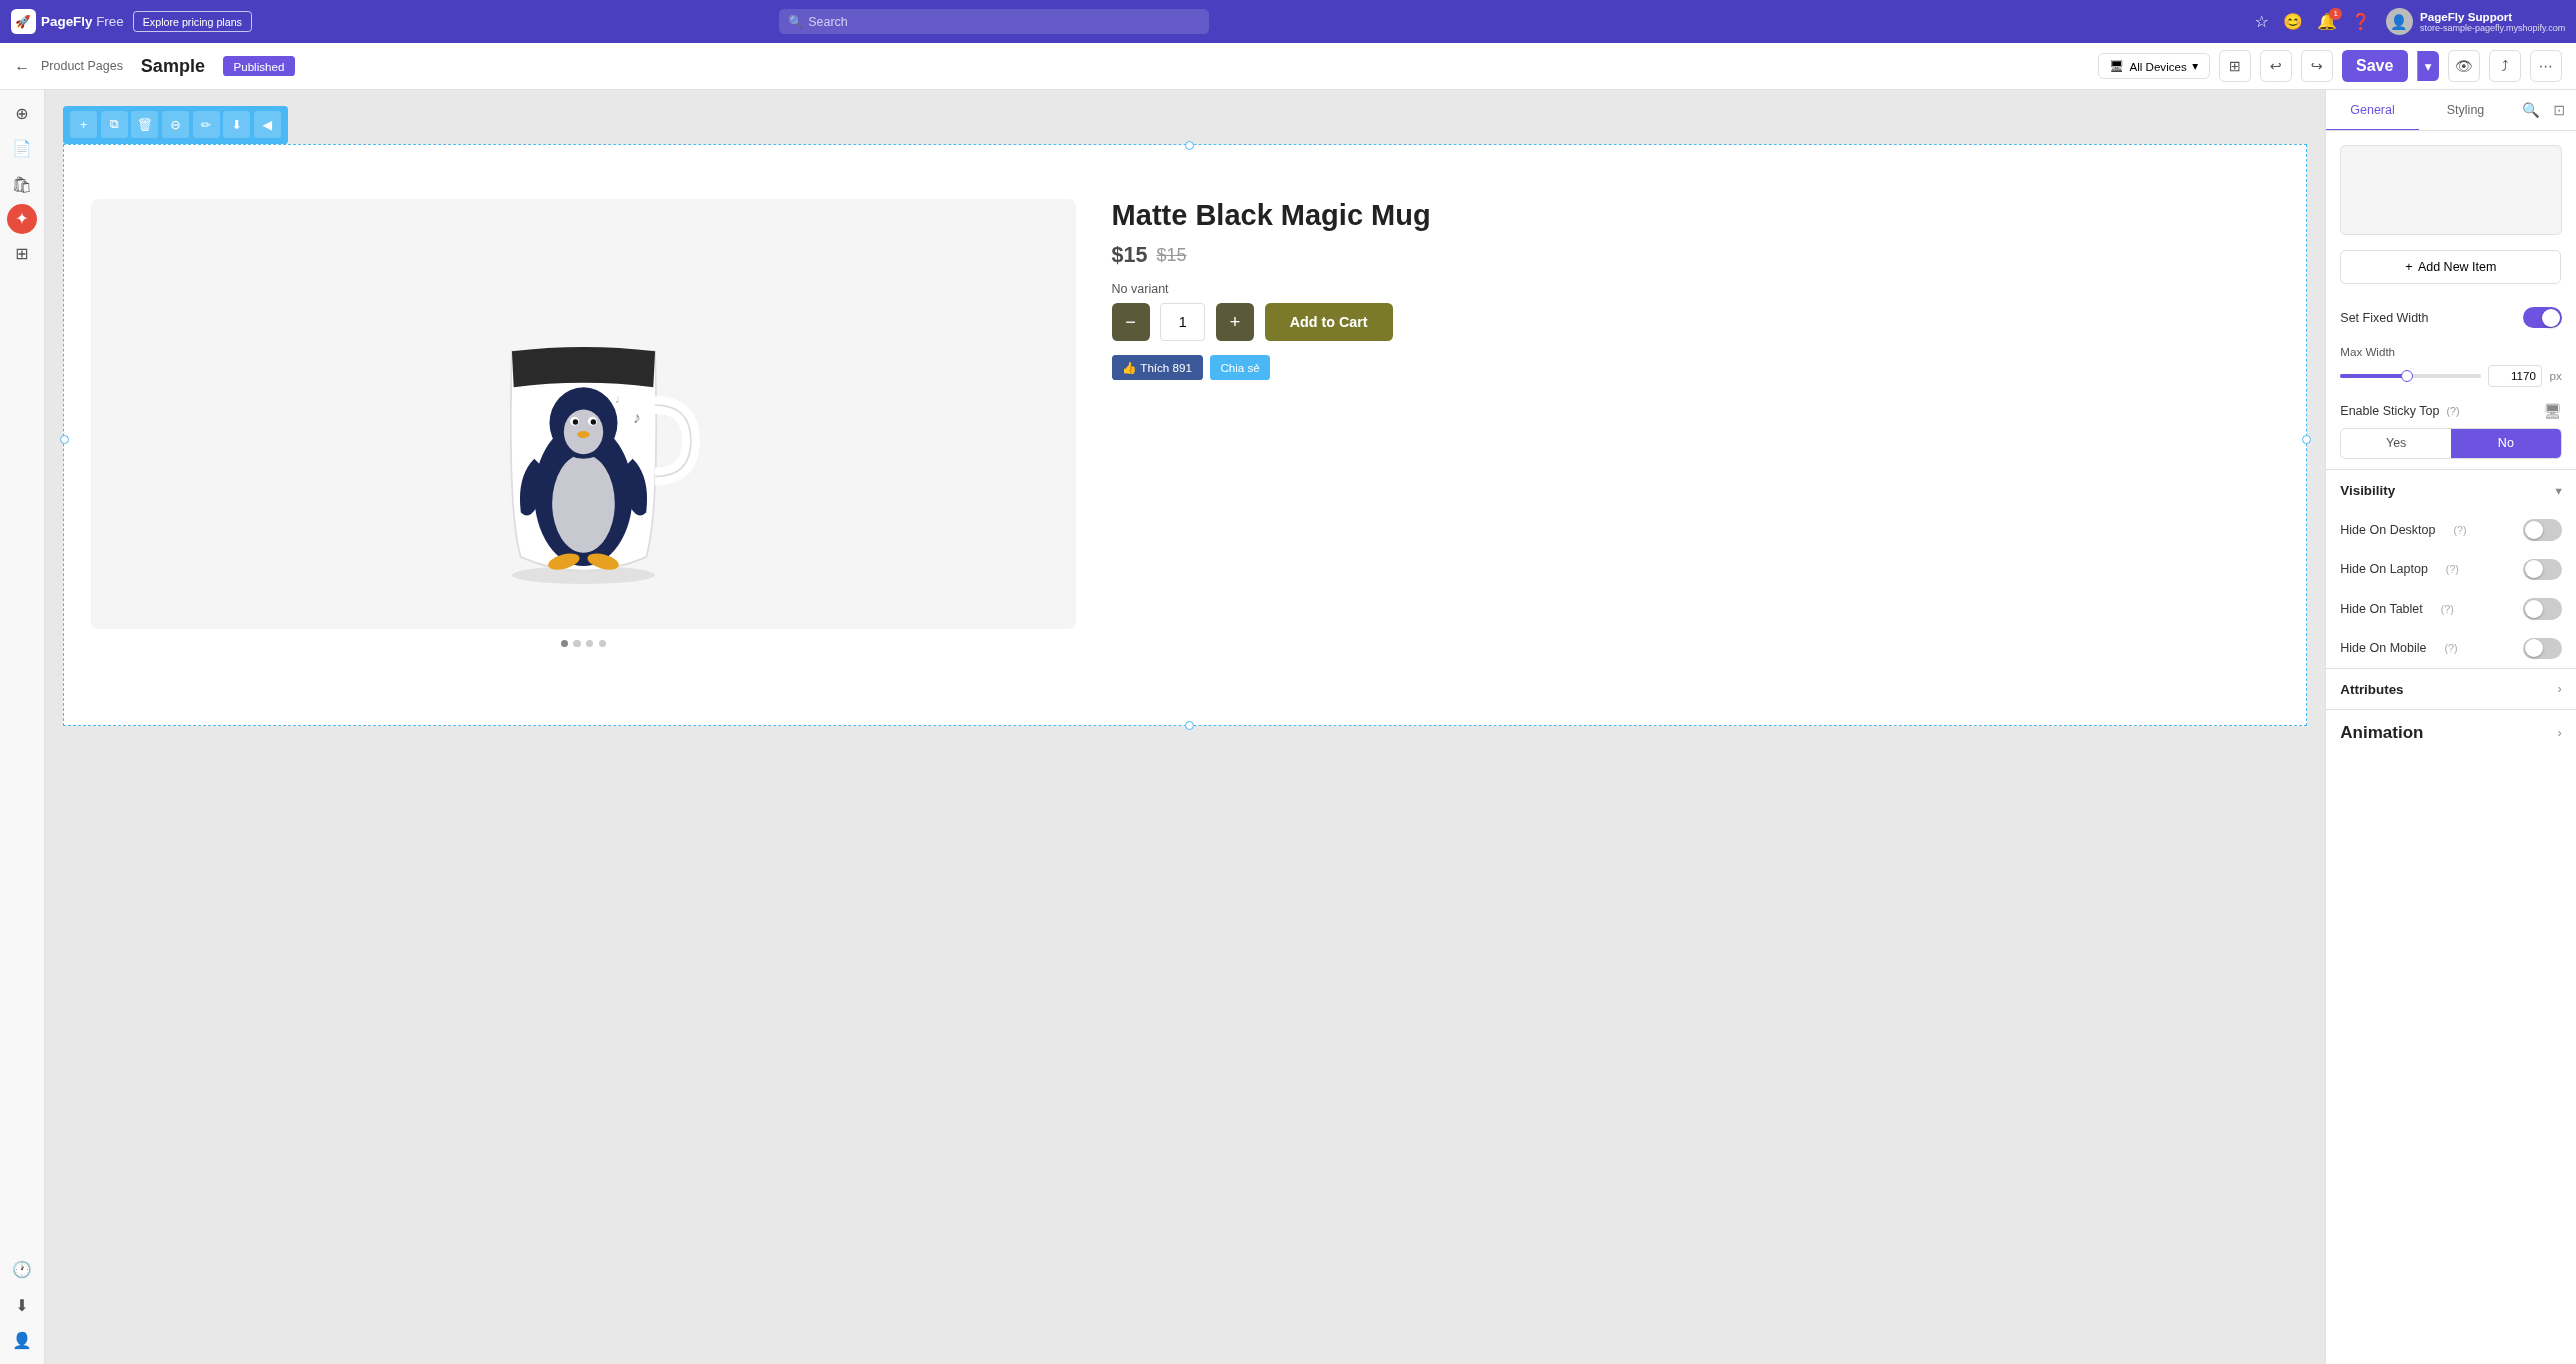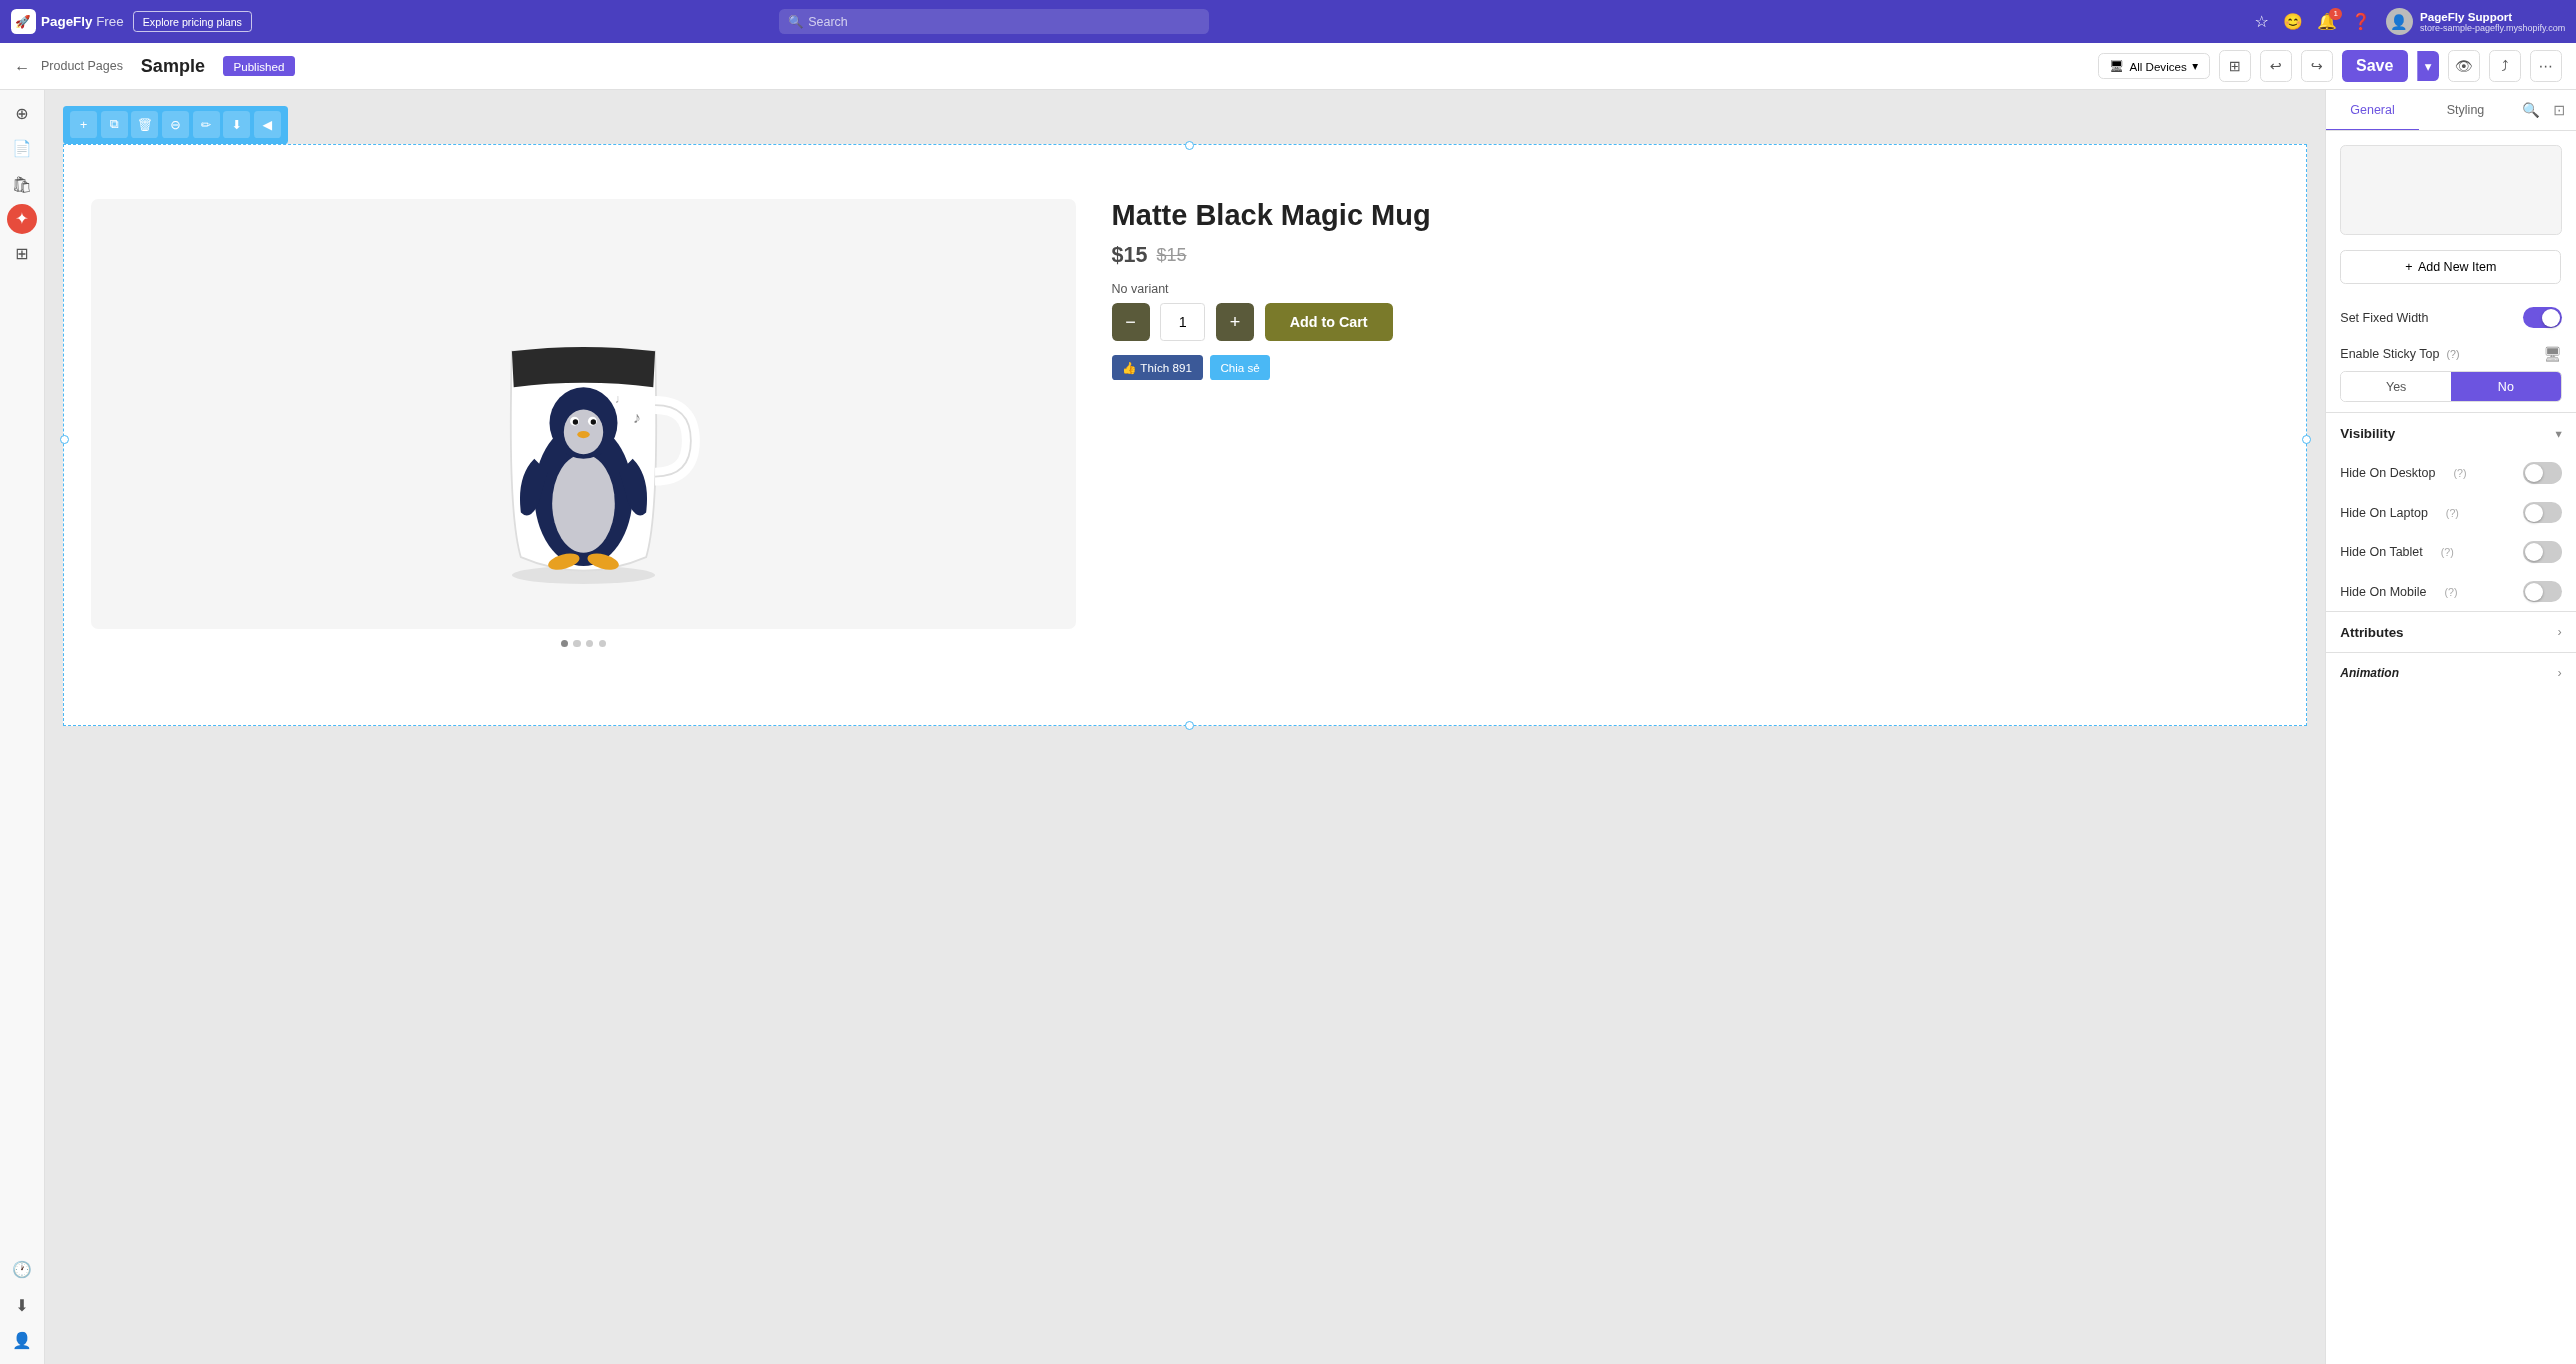--- a/index.html
+++ b/index.html
@@ -121,21 +121,21 @@
     .hide-row { display: flex; align-items: center; justify-content: space-between; padding: 9px 14.3px; }
     .hide-label { font-size: 12.5px; color: #333; display: flex; align-items: center; gap: 18px; }
     .help-icon { font-size: 10.7px; color: #aaa; }
 
     .attributes-section { border-top: 0.9px solid #e0e0e0; }
     .attr-header { display: flex; align-items: center; justify-content: space-between; padding: 12.5px 14.3px; cursor: pointer; }
     .attr-title { font-size: 13.4px; font-weight: 600; color: #222; }
 
     .animation-section { border-top: 0.9px solid #e0e0e0; }
     .anim-header { display: flex; align-items: center; justify-content: space-between; padding: 12.5px 14.3px; cursor: pointer; }
-    .anim-title { font-size: 12px; font-weight: 600; color: #222; font-style: italic; }
+    .anim-title { font-size: 17px; font-weight: 600; color: #222; }
 
     .chevron { font-size: 12.5px; color: #888; }
     .screen-icon { font-size: 14.3px; color: #888; cursor: pointer; }
 
     .top-toolbar-bar { position: absolute; top: -38px; left: 0; display: flex; gap: 3.6px; background: #4ab8f5; padding: 5.4px 7.2px; border-radius: 3.6px; }
     .canvas-outer { position: relative; margin-top: 36px; }
 
     .blurred-pills { display: flex; gap: 7.2px; position: absolute; top: 10.7px; right: 54px; }
     .blur-pill { width: 54px; height: 19.7px; background: #ccc; border-radius: 3.6px; opacity: 0.4; }
 
@@ -332,20 +332,31 @@
       <span>Add New Item</span>
     </button>
 
     <div class="setting-row">
       <span class="setting-label">Set Fixed Width</span>
       <div class="toggle">
         <div class="toggle-knob"></div>
       </div>
     </div>
 
+    <div class="max-width-row">
+      <div class="max-width-label">Max Width</div>
+      <div class="slider-row">
+        <div class="slider">
+          <div class="slider-fill"></div>
+          <div class="slider-thumb"></div>
+        </div>
+        <input class="width-input" type="text" value="1170" style="">
+        <span class="px-label">px</span>
+      </div>
+    </div>
 
     <div class="sticky-top-row">
       <span class="setting-label">
         <span>Enable Sticky Top</span>
         <span class="sticky-help">(?)</span>
       </span>
       <span class="screen-icon">🖥</span>
     </div>
 
     <div class="yes-no-row">

